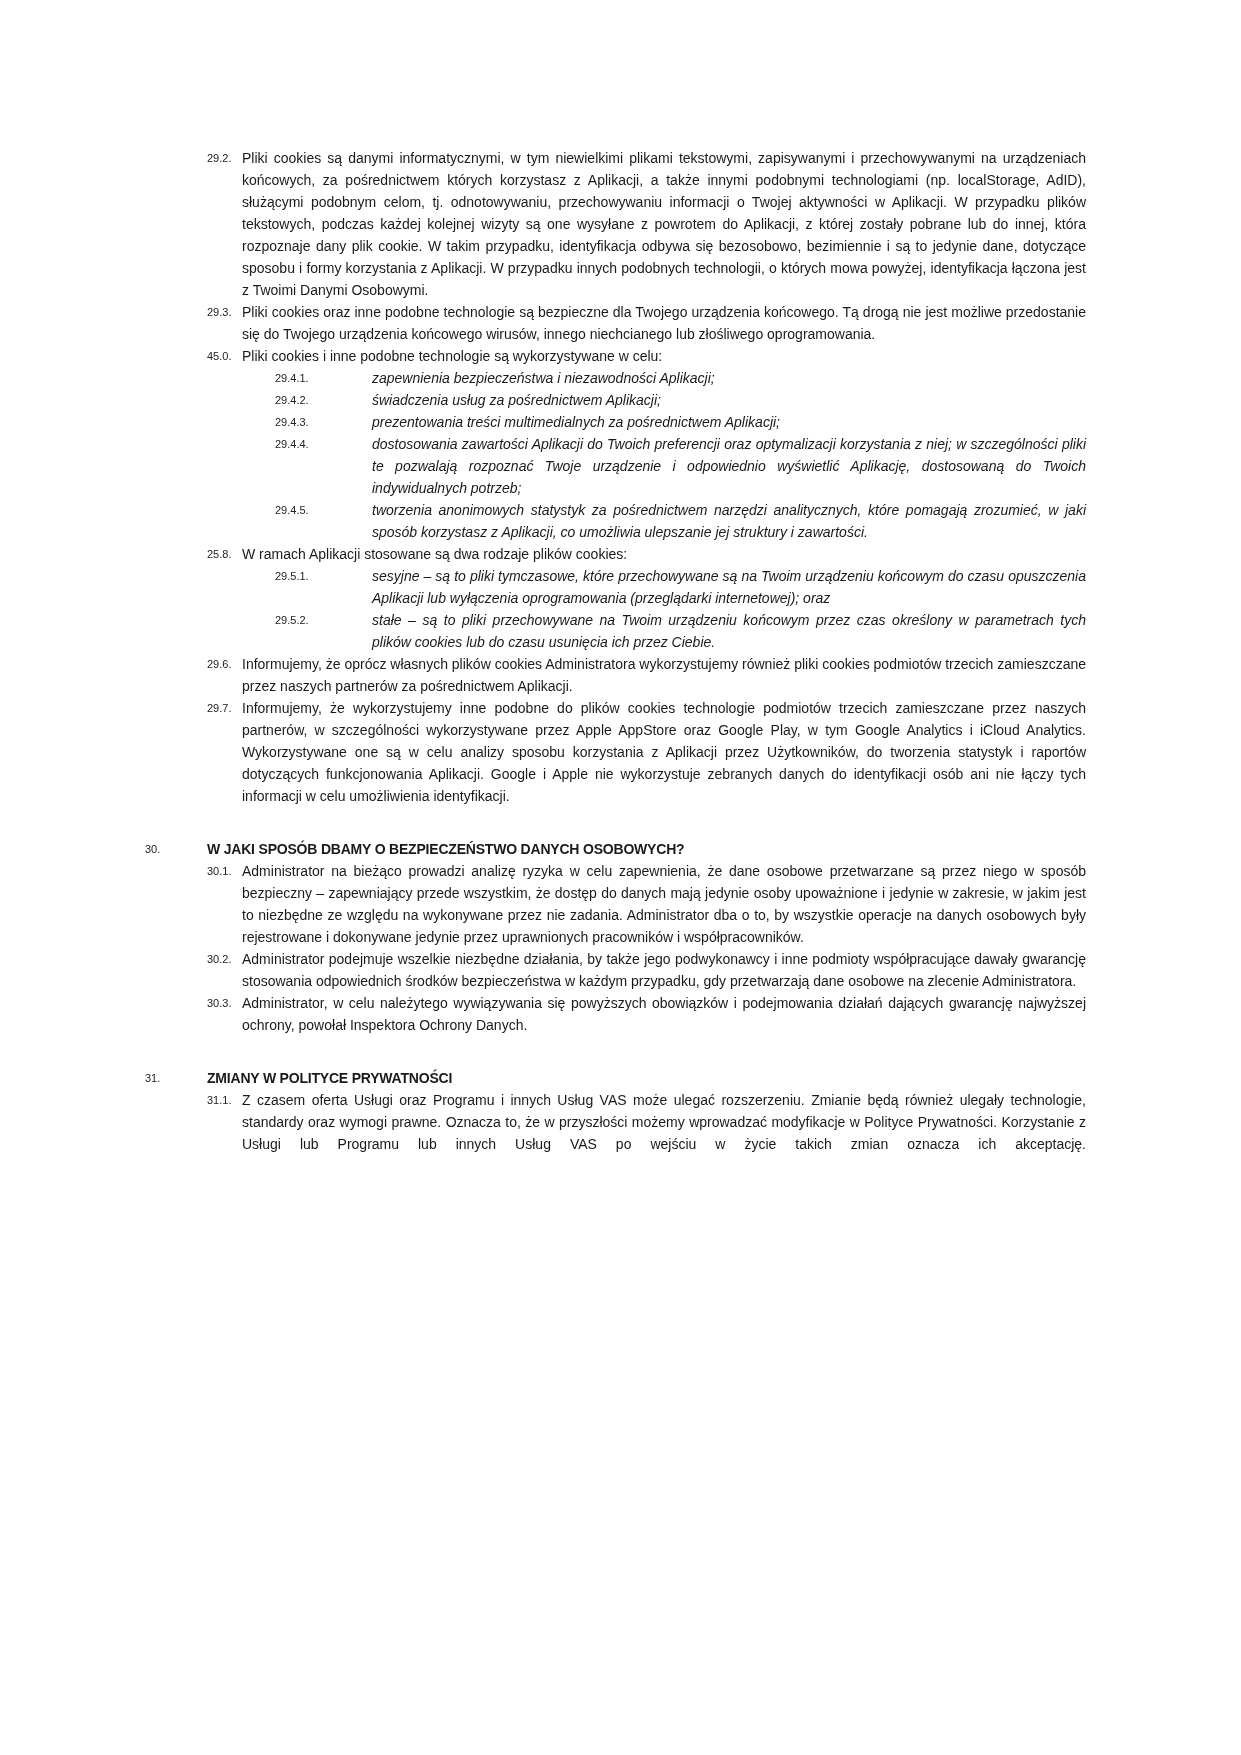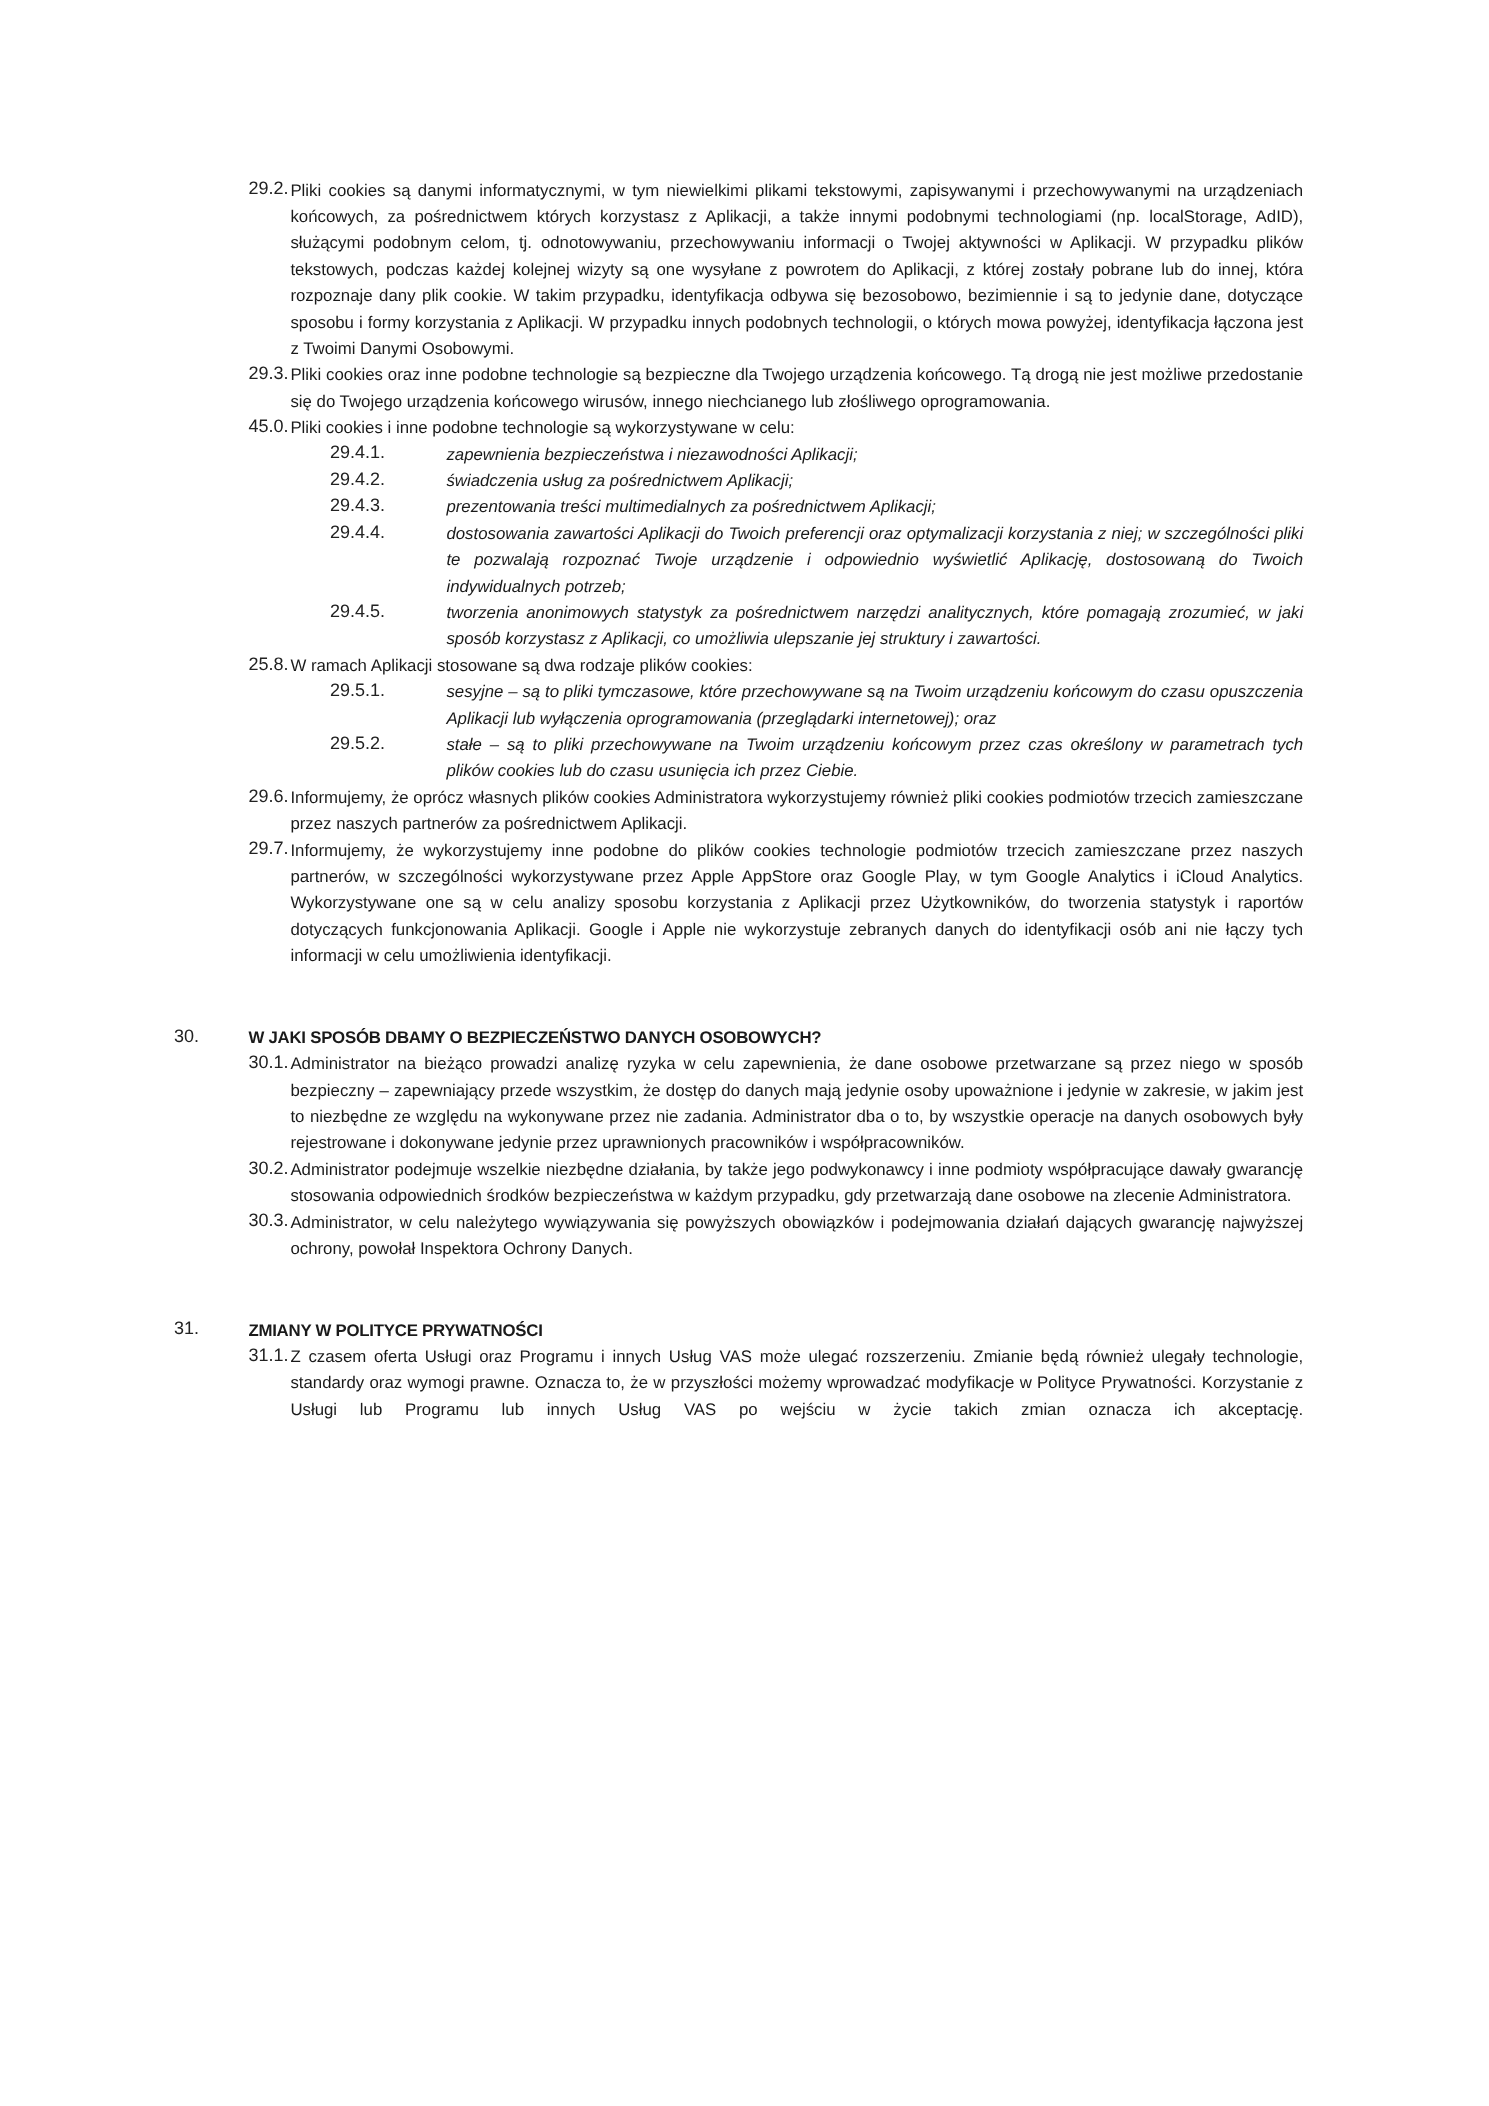--- a/index.html
+++ b/index.html
@@ -1,27 +1,27 @@
 <!DOCTYPE html>
 <html><head>
 <meta charset="utf-8">
 <style>
   html, body { margin: 0; padding: 0; background: #ffffff; }
   body { width: 1241px; height: 1755px; position: relative; overflow: hidden;
          font-family: "Liberation Sans", "DejaVu Sans", sans-serif; color: #1a1a1a; }
   .page { position: absolute; left: 0; top: 0; width: 1241px; height: 1755px; }
   .content { position: absolute; left: 140px; top: 147px; width: 946px; }
   .row { position: relative; font-size: 14px; line-height: 22px; }
-  .num { position: absolute; top: 0; font-size: 15px; color: #222; text-align: center; }
+  .num { position: absolute; top: 0; font-size: 11px; color: #222; text-align: center; }
   .txt { text-align: justify; }
   .lvl2 .num { left: 67px; }
   .lvl2 .txt { margin-left: 102px; }
   .lvl3 .num { left: 135px; }
   .lvl3 .txt { margin-left: 232px; font-style: italic; }
-  .sec { margin-top: 46px; }
+  .sec { margin-top: 31px; }
   .sec .num { left: 5px; }
   .sec .txt { margin-left: 67px; font-weight: bold; font-size: 14px; letter-spacing: -0.2px; }
   .last-line-justify { text-align-last: justify; }
 </style>
 </head>
 <body>
 
 <div class="page">
   <div class="content">
 

